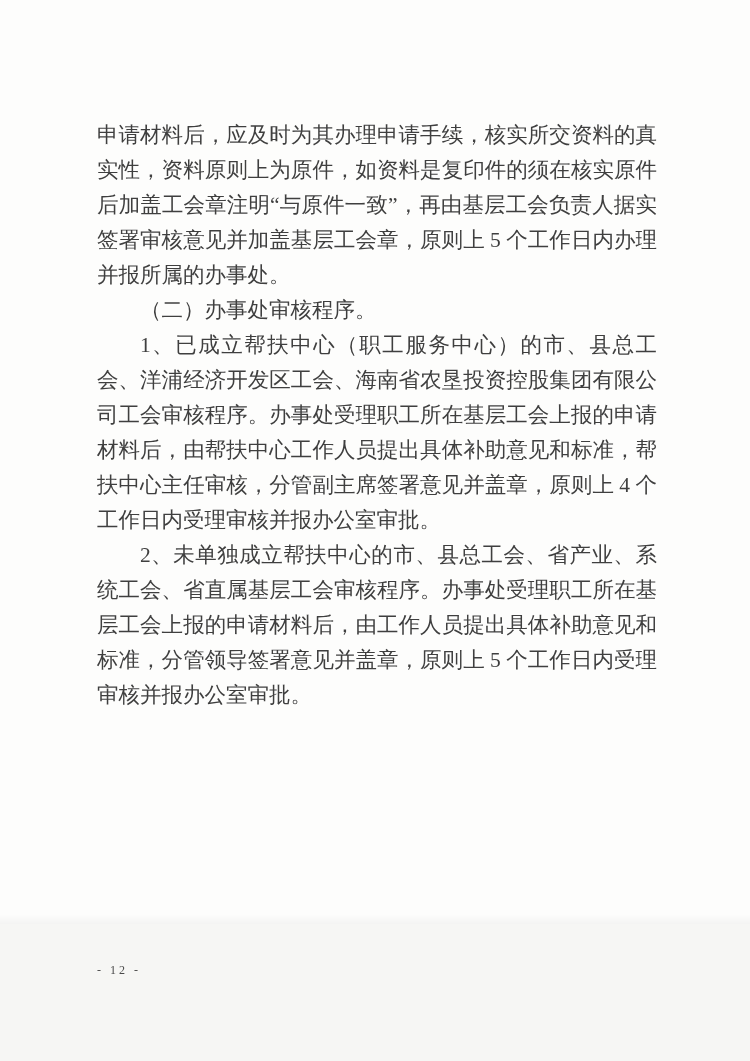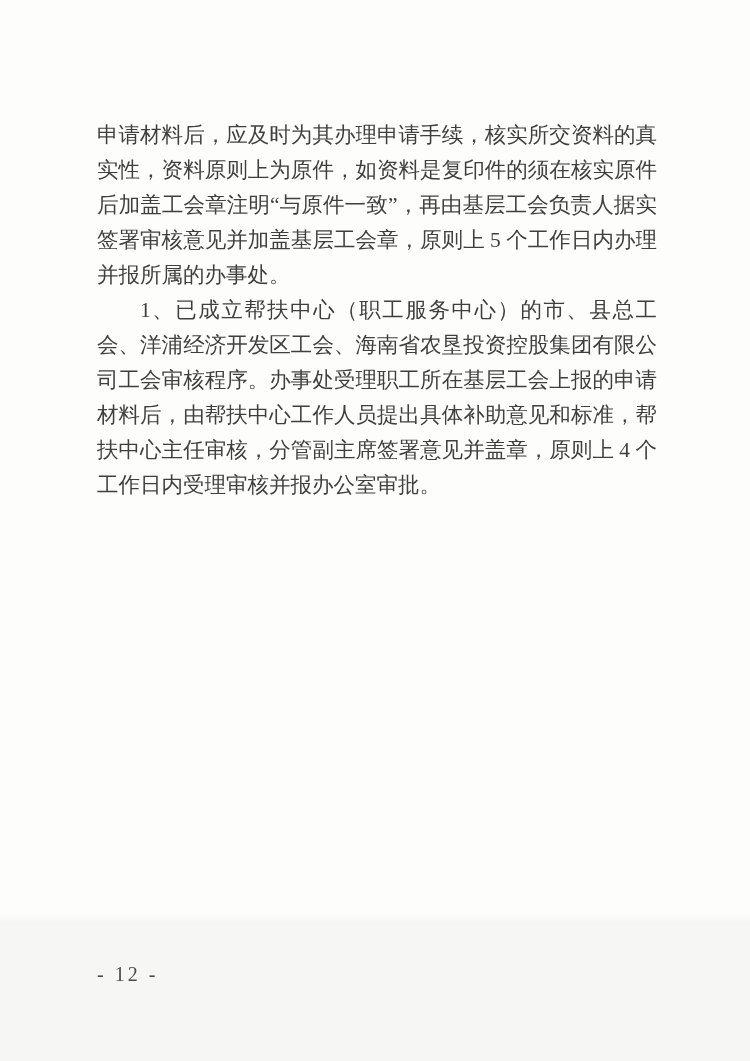--- a/index.html
+++ b/index.html
@@ -35,38 +35,40 @@
     margin: 0;
     word-break: break-all;
   }
   .para.indent {
     text-indent: 2em;
   }
   .page-number {
     position: absolute;
     left: 97px;
     top: 963px;
-    font-size: 20px;
+    font-size: 12px;
     letter-spacing: 3px;
     color: #4a4a4a;
   }
   
   .scan-edge {
     position: absolute;
     left: 0;
     bottom: 0;
     width: 750px;
     height: 10px;
     background: linear-gradient(to bottom, rgba(0,0,0,0) 0%, rgba(0,0,0,0.04) 100%);
     pointer-events: none;
   }
 </style>
 </head>
 <body>
 
 <div class="page">
   <div class="text-block">
       <p class="para">申请材料后，应及时为其办理申请手续，核实所交资料的真实性，资料原则上为原件，如资料是复印件的须在核实原件后加盖工会章注明“与原件一致”，再由基层工会负责人据实签署审核意见并加盖基层工会章，原则上 5 个工作日内办理并报所属的办事处。</p>
+      <p class="para indent">（二）办事处审核程序。</p>
       <p class="para indent">1、已成立帮扶中心（职工服务中心）的市、县总工会、洋浦经济开发区工会、海南省农垦投资控股集团有限公司工会审核程序。办事处受理职工所在基层工会上报的申请材料后，由帮扶中心工作人员提出具体补助意见和标准，帮扶中心主任审核，分管副主席签署意见并盖章，原则上 4 个工作日内受理审核并报办公室审批。</p>
+      <p class="para indent">2、未单独成立帮扶中心的市、县总工会、省产业、系统工会、省直属基层工会审核程序。办事处受理职工所在基层工会上报的申请材料后，由工作人员提出具体补助意见和标准，分管领导签署意见并盖章，原则上 5 个工作日内受理审核并报办公室审批。</p>
     </div>
   <div class="page-number">- 12 -</div>
   <div class="scan-edge"></div>
 </div>
 
 </body></html>

